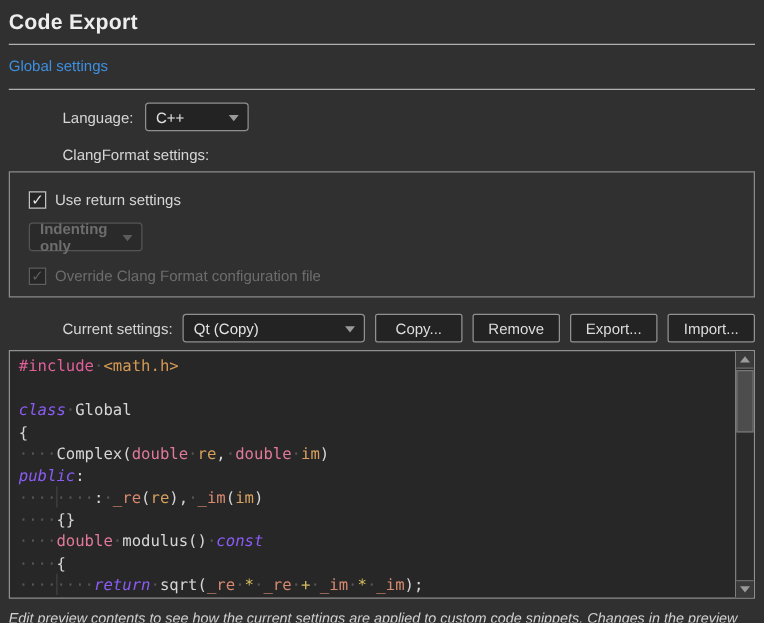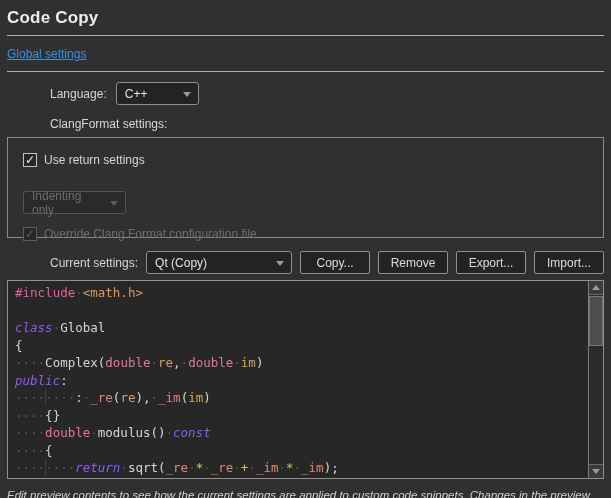--- a/index.html
+++ b/index.html
@@ -7,21 +7,21 @@
   body {
     background:#303030;
     font-family:"Liberation Sans", sans-serif;
     color:#d6d6d6;
     padding:6px 7px;
     overflow:hidden;
   }
   .page-title { font-size:17px; font-weight:bold; color:#ededed; padding:2px 0 7px 0; letter-spacing:0.2px; }
   .sep { border:none; border-top:1px solid #b0b0b0; height:0; }
   .link-row { padding:8px 0 9px 0; }
-  a.global-link { color:#3f8fdf; font-size:12px; text-decoration:underline; cursor:pointer; }
+  a.global-link { color:#3f8fdf; font-size:12px; cursor:pointer; }
 
   .row { display:flex; align-items:center; }
   .lbl { font-size:12px; color:#d6d6d6;margin-left:43px; }
 
   
   .combo {
     position:relative; display:flex; align-items:center;
     background:#232323; border:1px solid #8f8f8f; border-radius:3px;
     height:23px; padding:0 22px 0 8px; font-size:12px; color:#e2e2e2; cursor:default;
   }
@@ -40,21 +40,21 @@
   
   .groupbox { border:1px solid #8a8a8a; margin-top:6px; padding:15px 15px 14px 15px; height:101px; }
   .check-row { display:flex; align-items:center; gap:7px; font-size:12px; cursor:default; }
   .checkbox {
     width:14px; height:14px; border:1px solid #c2c2c2; background:#262626;
     display:flex; align-items:center; justify-content:center;
     font-size:12px; line-height:12px; color:#e8e8e8; flex:0 0 auto;
   }
   .check-row.disabled { color:#6d6d6d; }
   .check-row.disabled .checkbox { border-color:#5e5e5e; color:#5e5e5e; }
-  .combo-indenting { width:103px; margin:24px 0 13px 0; }
+  .combo-indenting { width:91px; margin:11px 0 13px 0;font-weight:bold; }
 
   
   .current-row { margin-top:13px; gap:8px; }
   .combo-current { width:146px; }
   .btn {
     flex:1; height:23px; background:#232323; border:1px solid #919191; border-radius:2px;
     color:#dcdcdc; font-size:12px; font-family:"Liberation Sans", sans-serif; cursor:default;
   }
 
   
@@ -90,21 +90,21 @@
   .tri-up { width:0; height:0; border-left:4px solid transparent; border-right:4px solid transparent; border-bottom:5px solid #9a9a9a; }
   .tri-down { width:0; height:0; border-left:4px solid transparent; border-right:4px solid transparent; border-top:5px solid #9a9a9a; }
   .sb-thumb { position:absolute; left:0; top:15px; width:14px; height:50px; background:#4d4d4d; border:1px solid #777; }
 
   
   .footer { margin-top:8px; font-size:11.5px; font-style:italic; color:#d2d2d2; line-height:1.55; }
 </style>
 </head>
 <body>
 
-<div class="page-title">Code Copy</div>
+<div class="page-title">Code Export</div>
 <hr class="sep">
 <div class="link-row">
   <a class="global-link">Global settings</a>
 </div>
 <hr class="sep">
 
 <div class="row language-row">
   <span class="lbl">Language:</span>
   <div class="combo combo-language">
     <span>C++</span>

